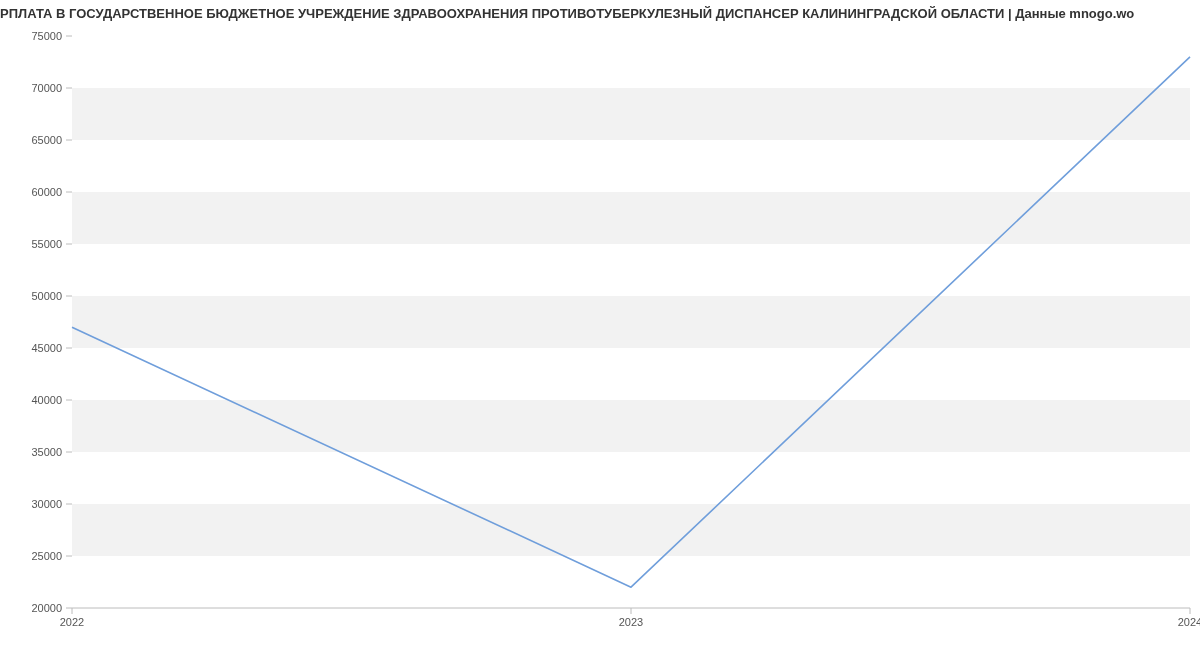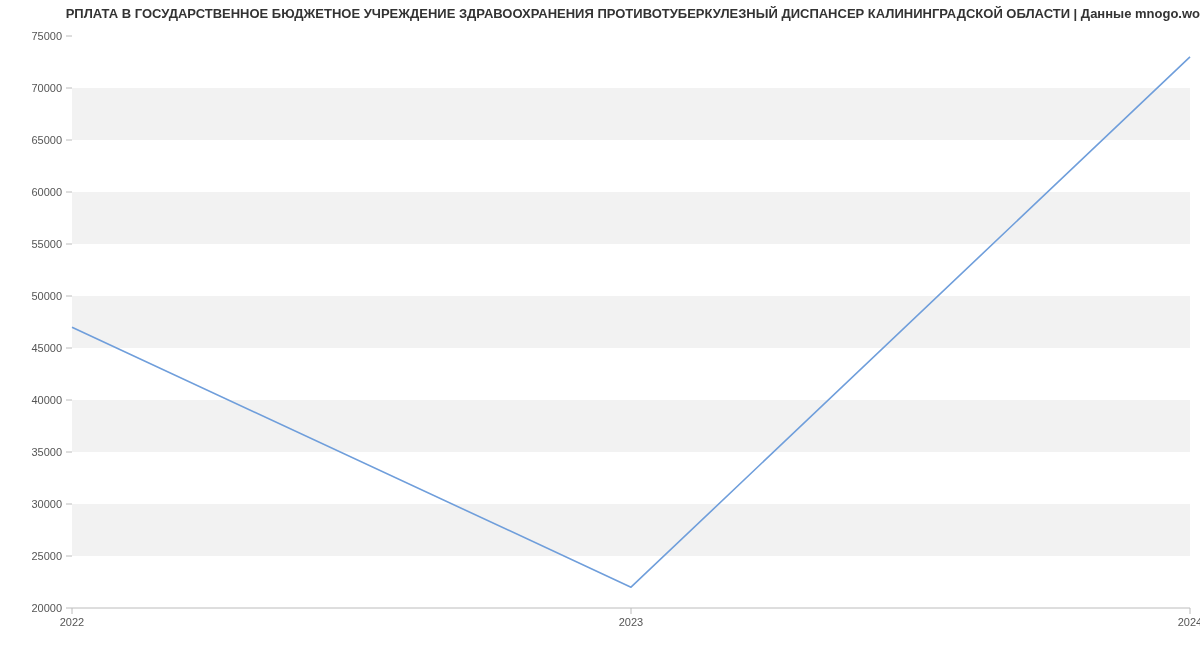--- a/index.html
+++ b/index.html
@@ -9,21 +9,21 @@
     height: 650px;
     background: #ffffff;
     font-family: "Helvetica Neue", Helvetica, Arial, sans-serif;
     overflow: hidden;
   }
   .title {
     position: absolute;
     top: 6px;
     left: 0;
     right: 0;
-    text-align: right;
+    text-align: left;
     font-size: 13px;
     font-weight: 600;
     color: #333;
     white-space: nowrap;
   }
   .chart-wrap {
     position: absolute;
     top: 28px;
     left: 0;
     width: 1200px;

